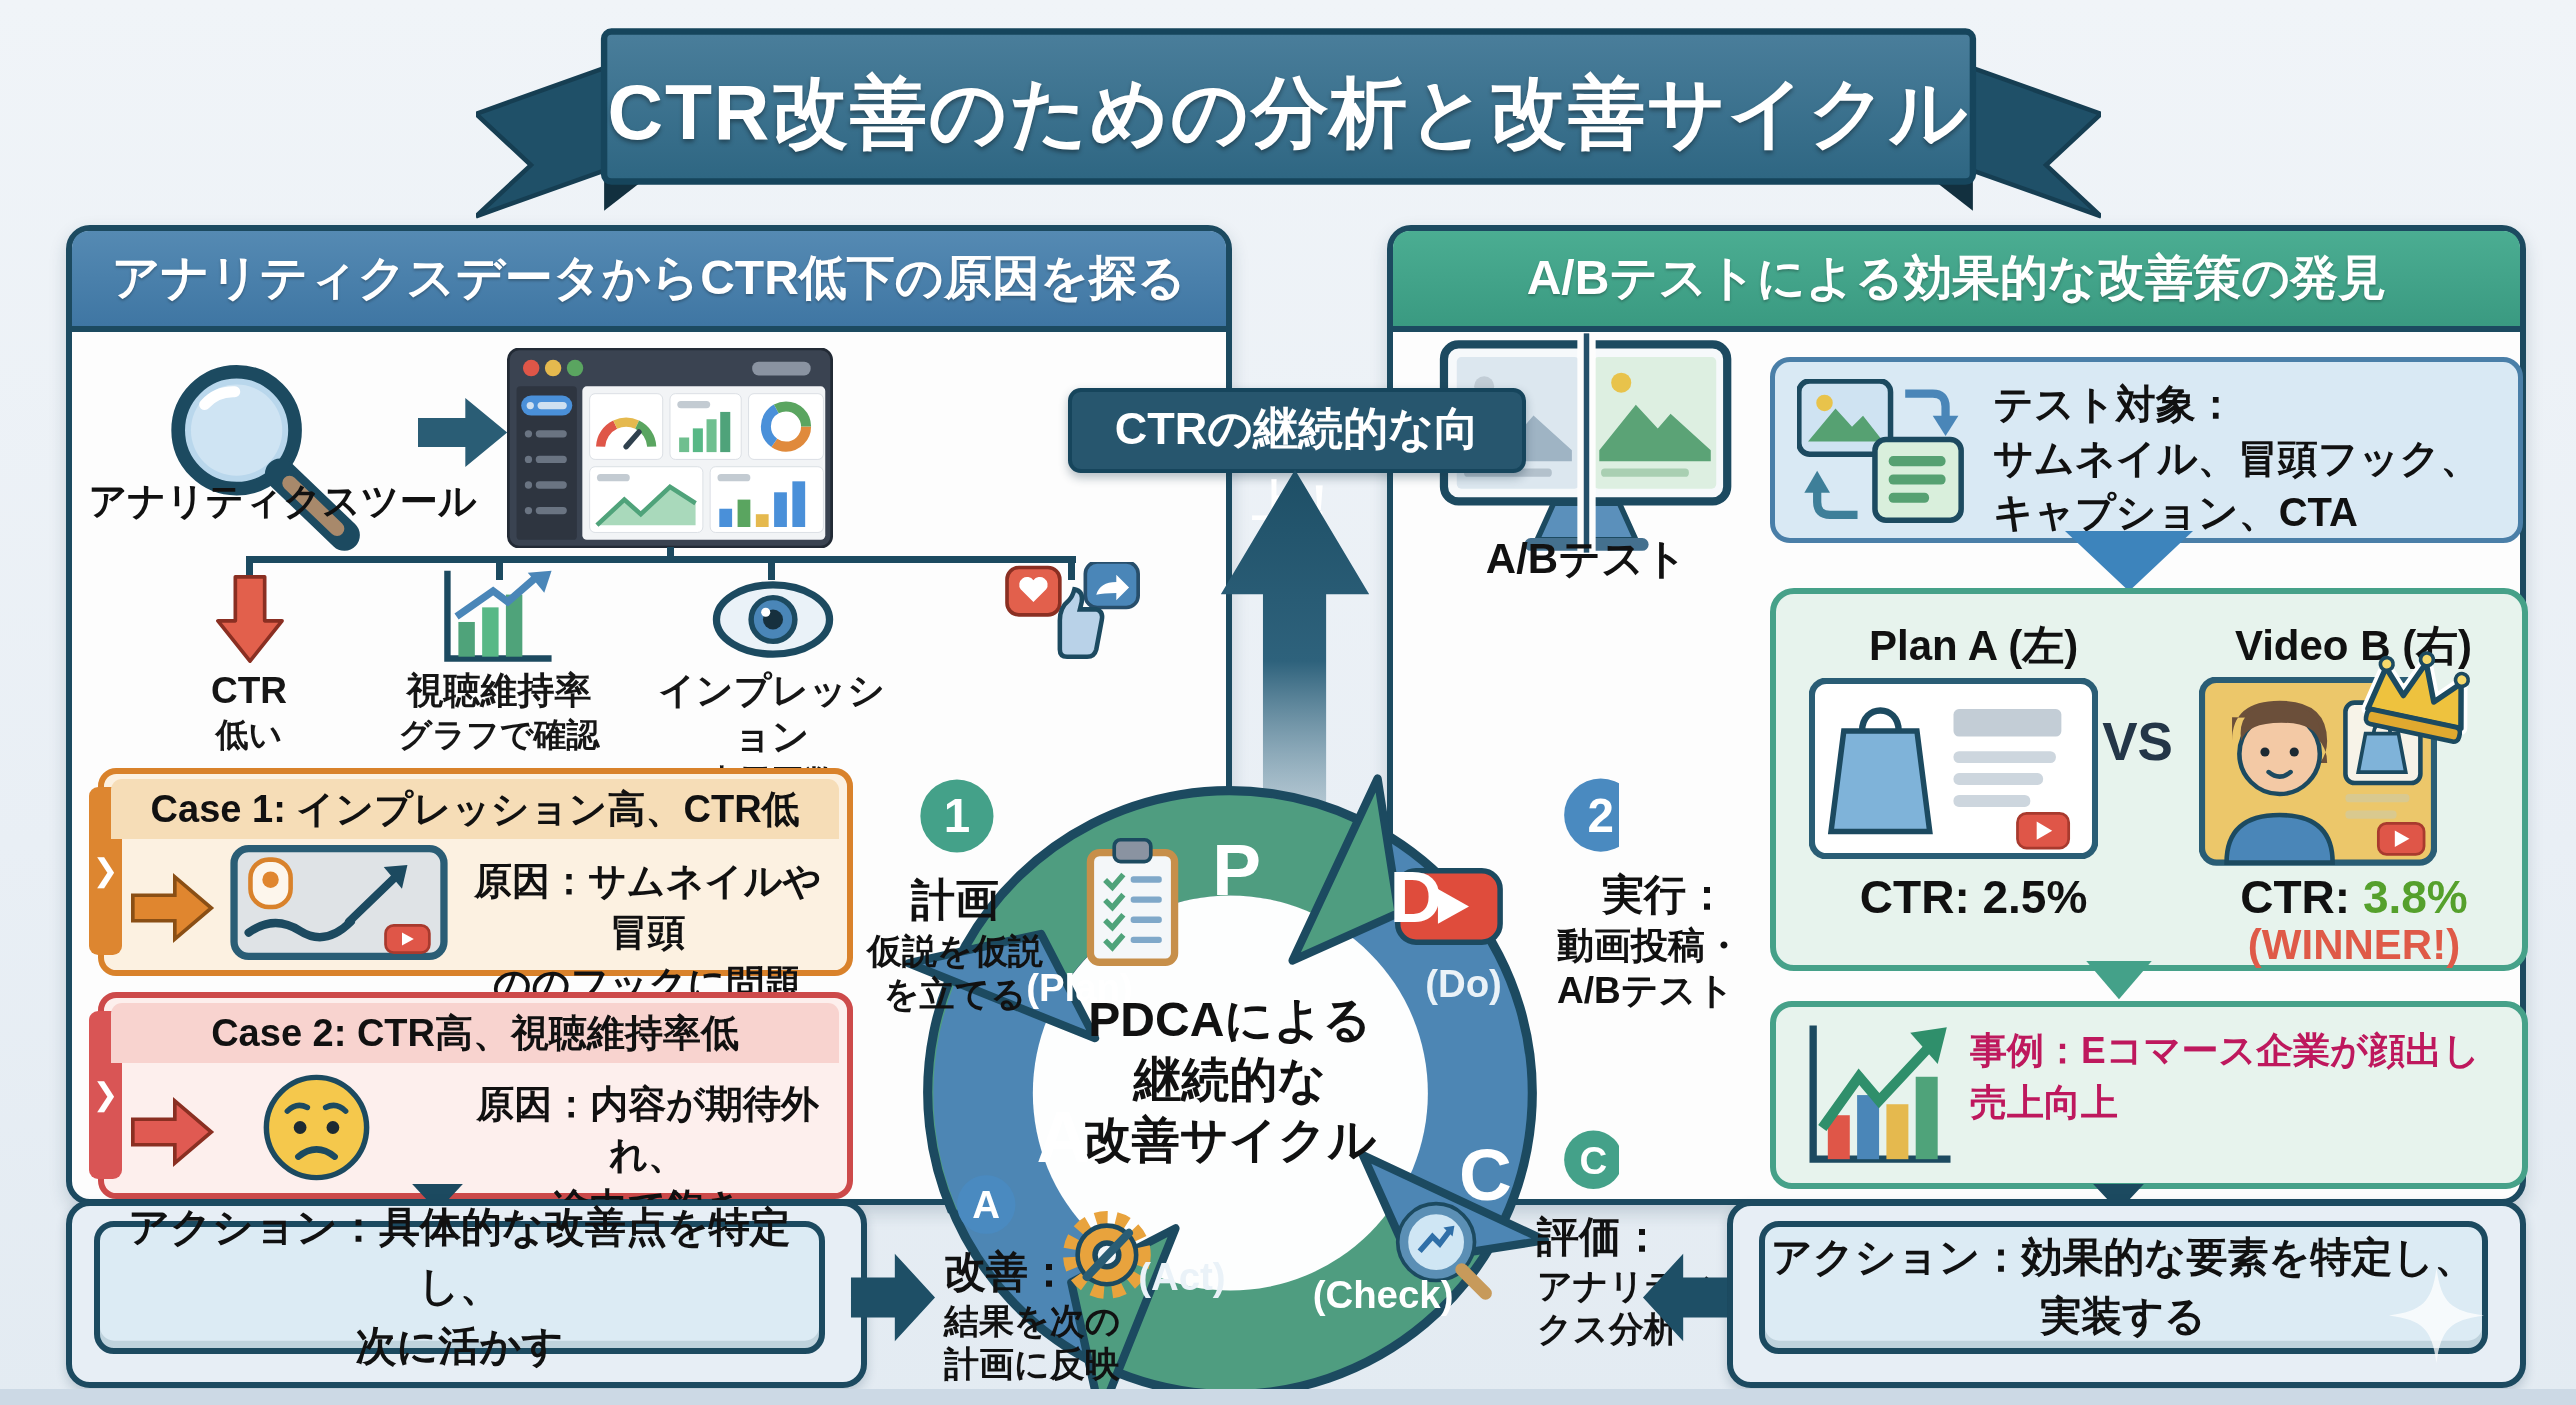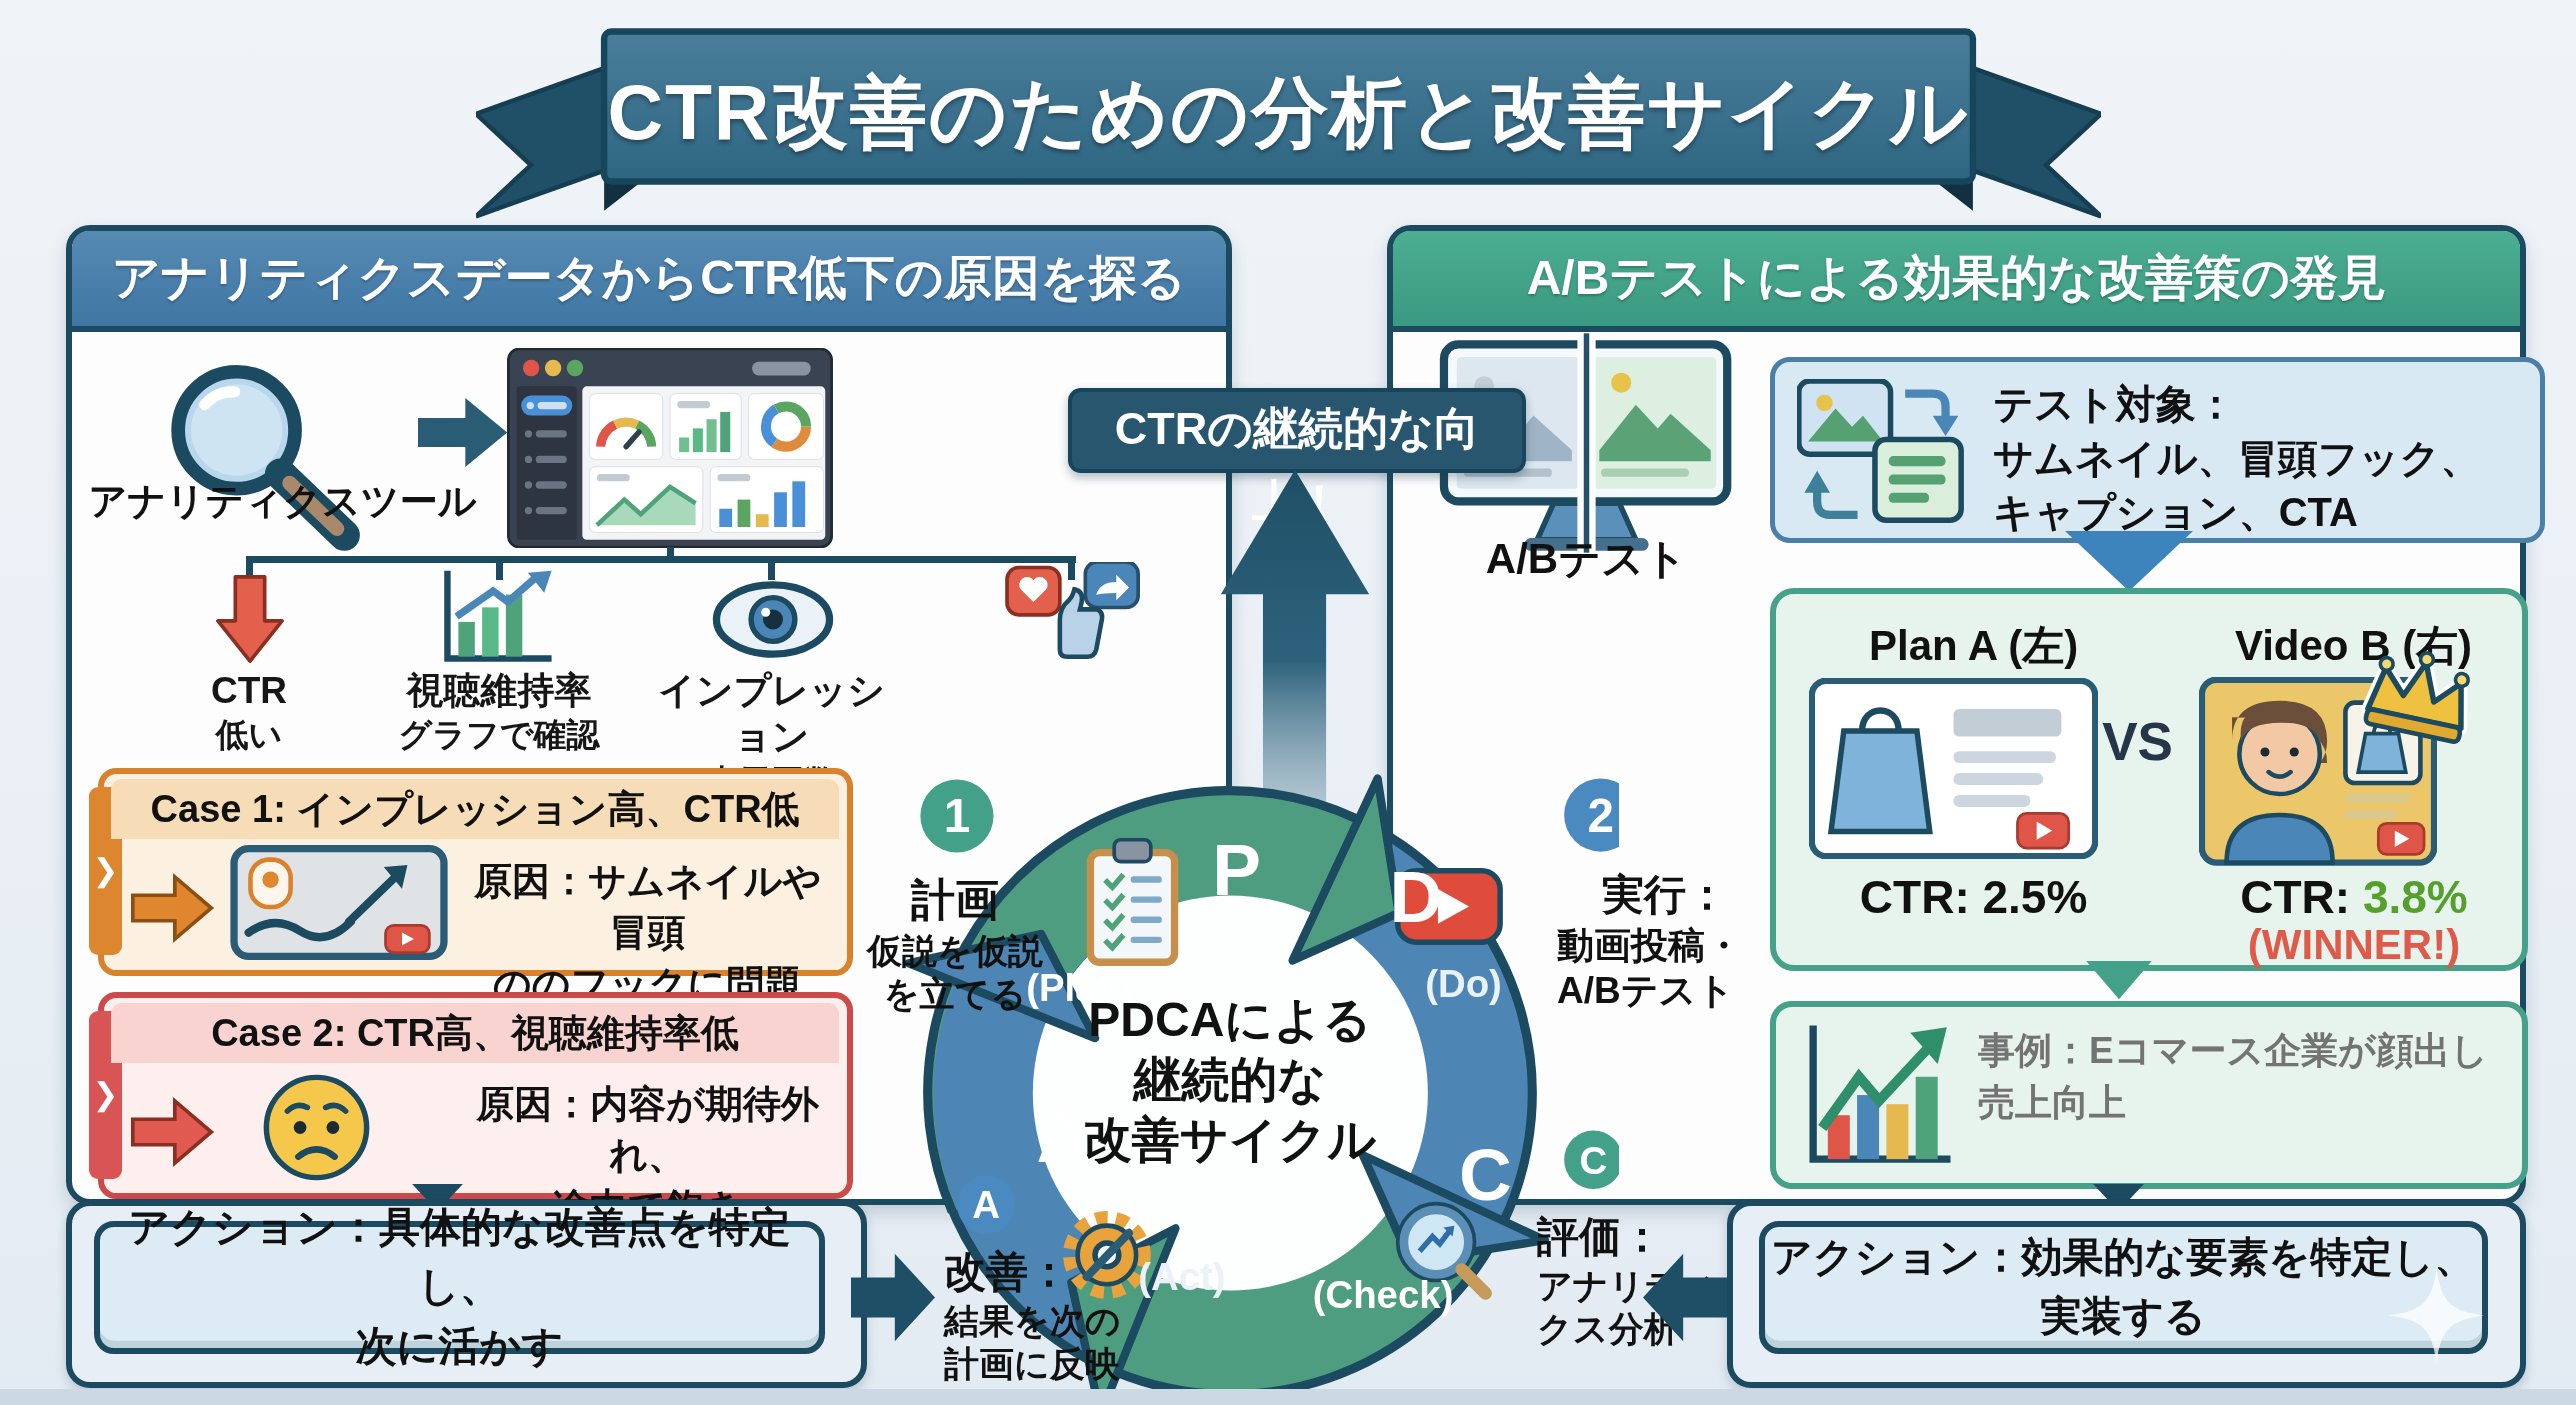--- a/index.html
+++ b/index.html
@@ -30,32 +30,32 @@
                 font-weight:800;font-size:41px;color:#111;text-align:center;line-height:1.45;
                 display:flex;align-items:center;justify-content:center;box-shadow:inset 0 -7.3px 0 rgba(28,74,96,.15);}
   .goal{position:absolute;left:1068px;top:388px;width:450px;height:77px;background:#27566e;
         border:4.6px solid #16455c;border-radius:12.8px;color:#fff;font-weight:800;font-size:45px;
         text-align:center;line-height:73px;box-shadow:0 4.6px 9.1px rgba(20,50,70,.3);}
   .steptext{position:absolute;color:#111;}
   .steptext .big{font-size:44px;font-weight:800;}
   .steptext .small{font-size:35px;font-weight:800;line-height:1.22;}
   .center-title{position:absolute;left:1047px;top:990px;width:366px;text-align:center;
                 font-size:48px;font-weight:800;color:#111;line-height:1.25;}
-  .bubble{position:absolute;background:#d9e9f4;border:5.5px solid #4a7fa8;border-radius:20px;padding-left:22px;}
+  .bubble{position:absolute;background:#d9e9f4;border:5.5px solid #4a7fa8;border-radius:20px;}
   .bubble-text{position:absolute;left:218px;top:14.6px;width:512px;font-size:40px;font-weight:800;
                color:#111;line-height:1.35;}
   .vsbox{position:absolute;background:#e7f3ed;border:6.4px solid #46a189;border-radius:24px;}
   .vtitle{position:absolute;font-size:42px;font-weight:800;color:#111;text-align:center;}
   .ctr{position:absolute;font-size:46px;font-weight:800;color:#111;text-align:center;}
   .ctr .win-val{color:#55a02c;}
   .winner{position:absolute;font-size:42px;font-weight:800;color:#df5a48;text-align:center;}
   .vs-label{position:absolute;font-size:53px;font-weight:800;color:#243648;text-align:center;}
   .casestudy{position:absolute;background:#e7f3ed;border:6.4px solid #46a189;border-radius:22px;}
-  .cs-text{position:absolute;left:202px;top:18.3px;width:544px;font-size:37px;font-weight:800;
-           color:#737373;line-height:1.4;}
+  .cs-text{position:absolute;left:194px;top:18.3px;width:544px;font-size:37px;font-weight:800;
+           color:#be185d;line-height:1.4;}
   .title-text{position:absolute;left:604px;top:44px;width:1369px;height:137px;color:#fff;
               font-weight:800;font-size:77px;text-align:center;line-height:137px;
               text-shadow:0 2.7px 4.6px rgba(0,0,0,.35);letter-spacing:1.8px;}
   .tool-label{position:absolute;left:9.1px;top:245px;width:403px;text-align:center;
               font-size:38px;font-weight:800;color:#111;}
   .ab-label{position:absolute;left:40px;top:300px;width:307px;text-align:center;
             font-size:42px;font-weight:800;color:#111;}
   .bottom-strip{position:absolute;left:0;top:1389px;width:2576px;height:16.5px;background:#ccd9e5;}
 </style>
 </head>

